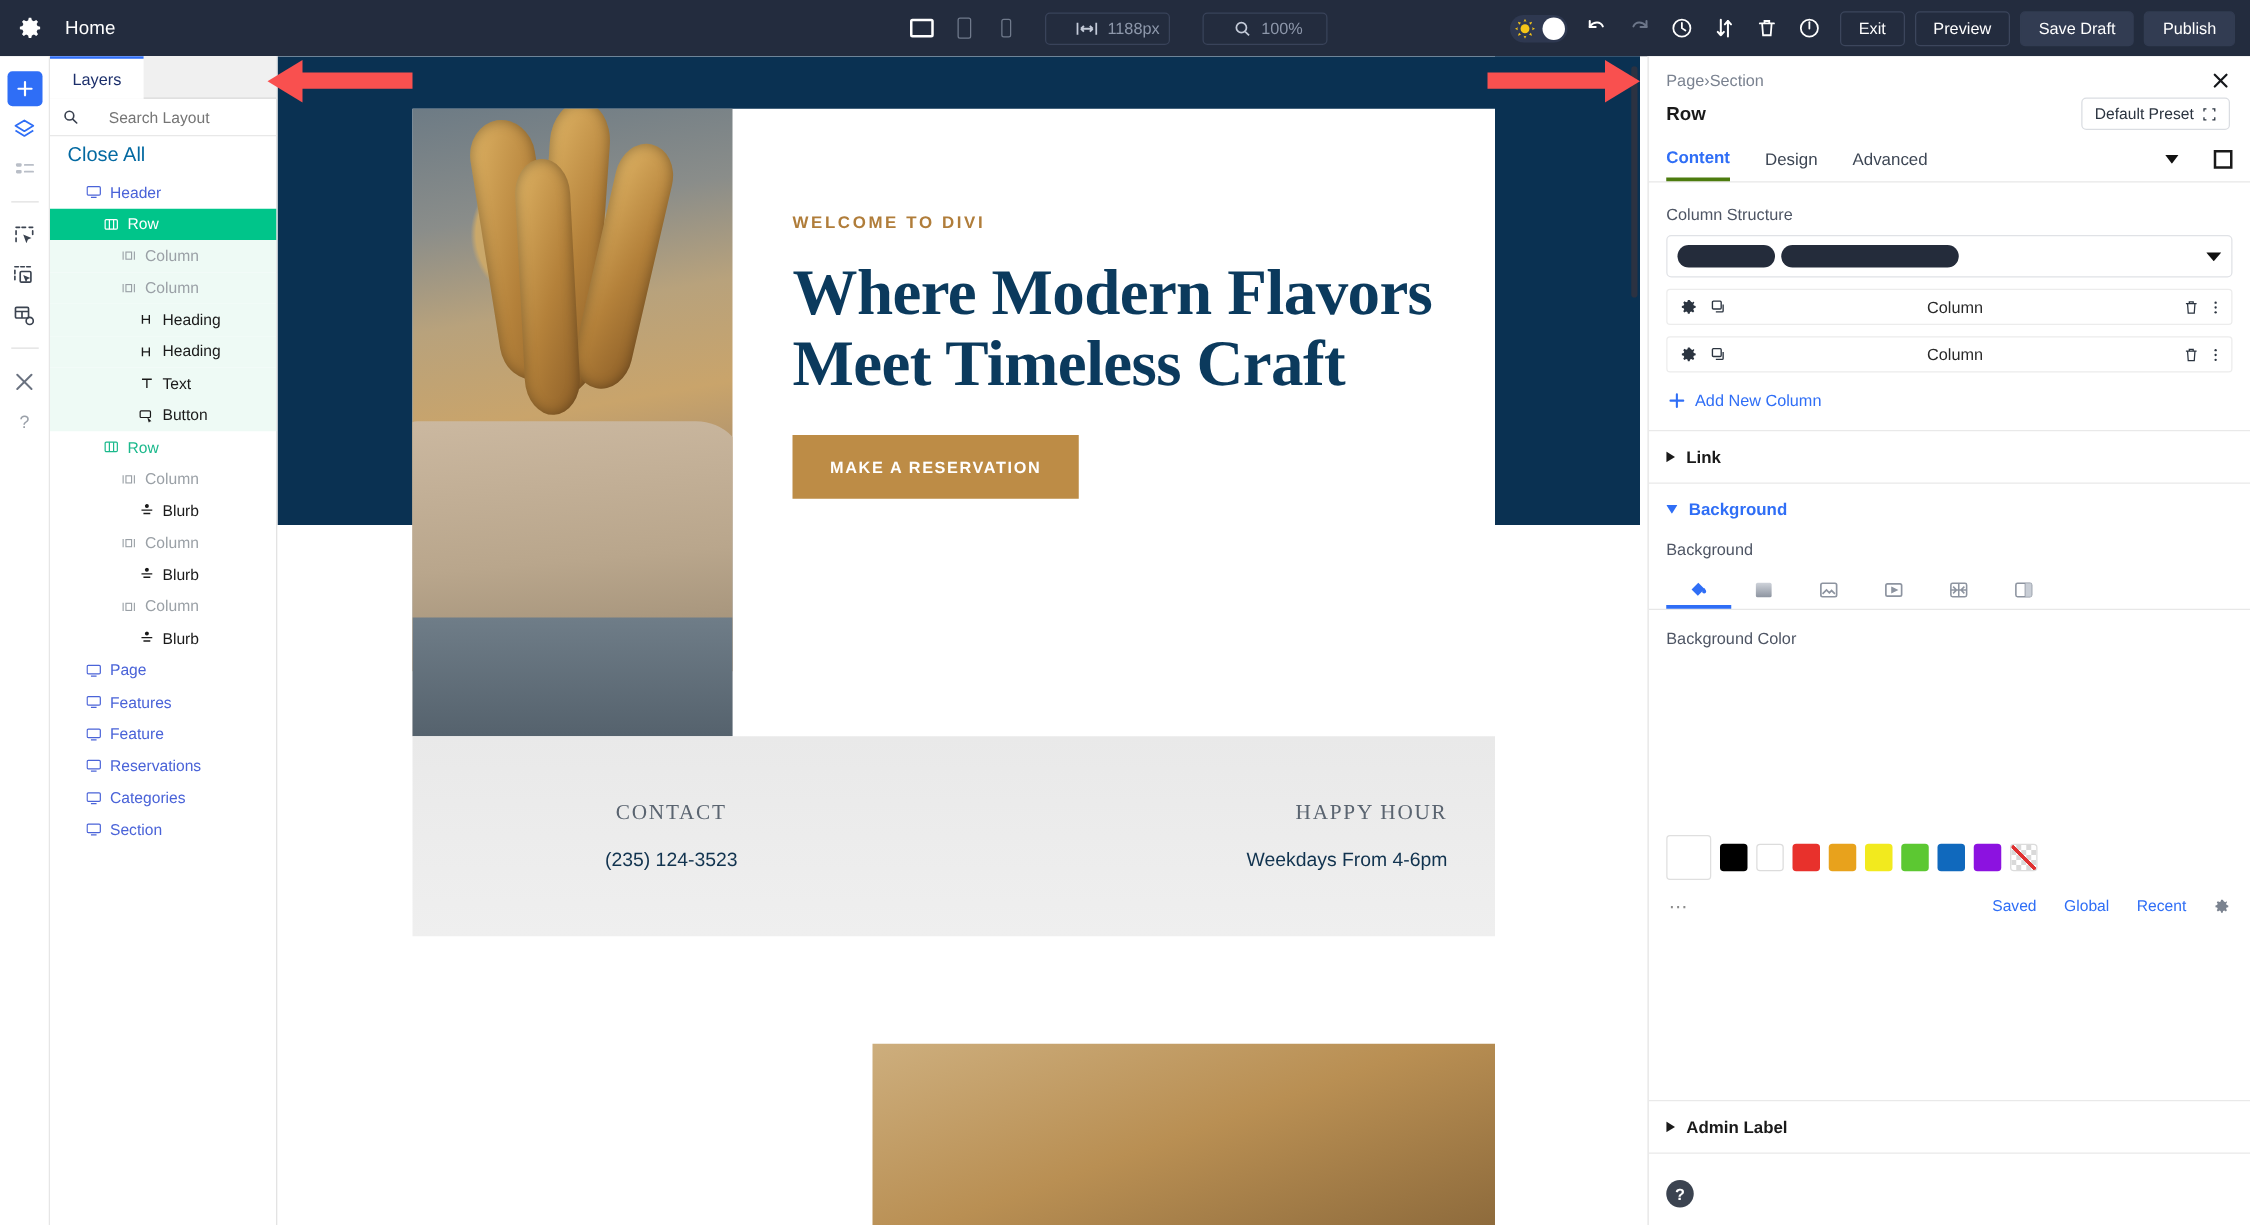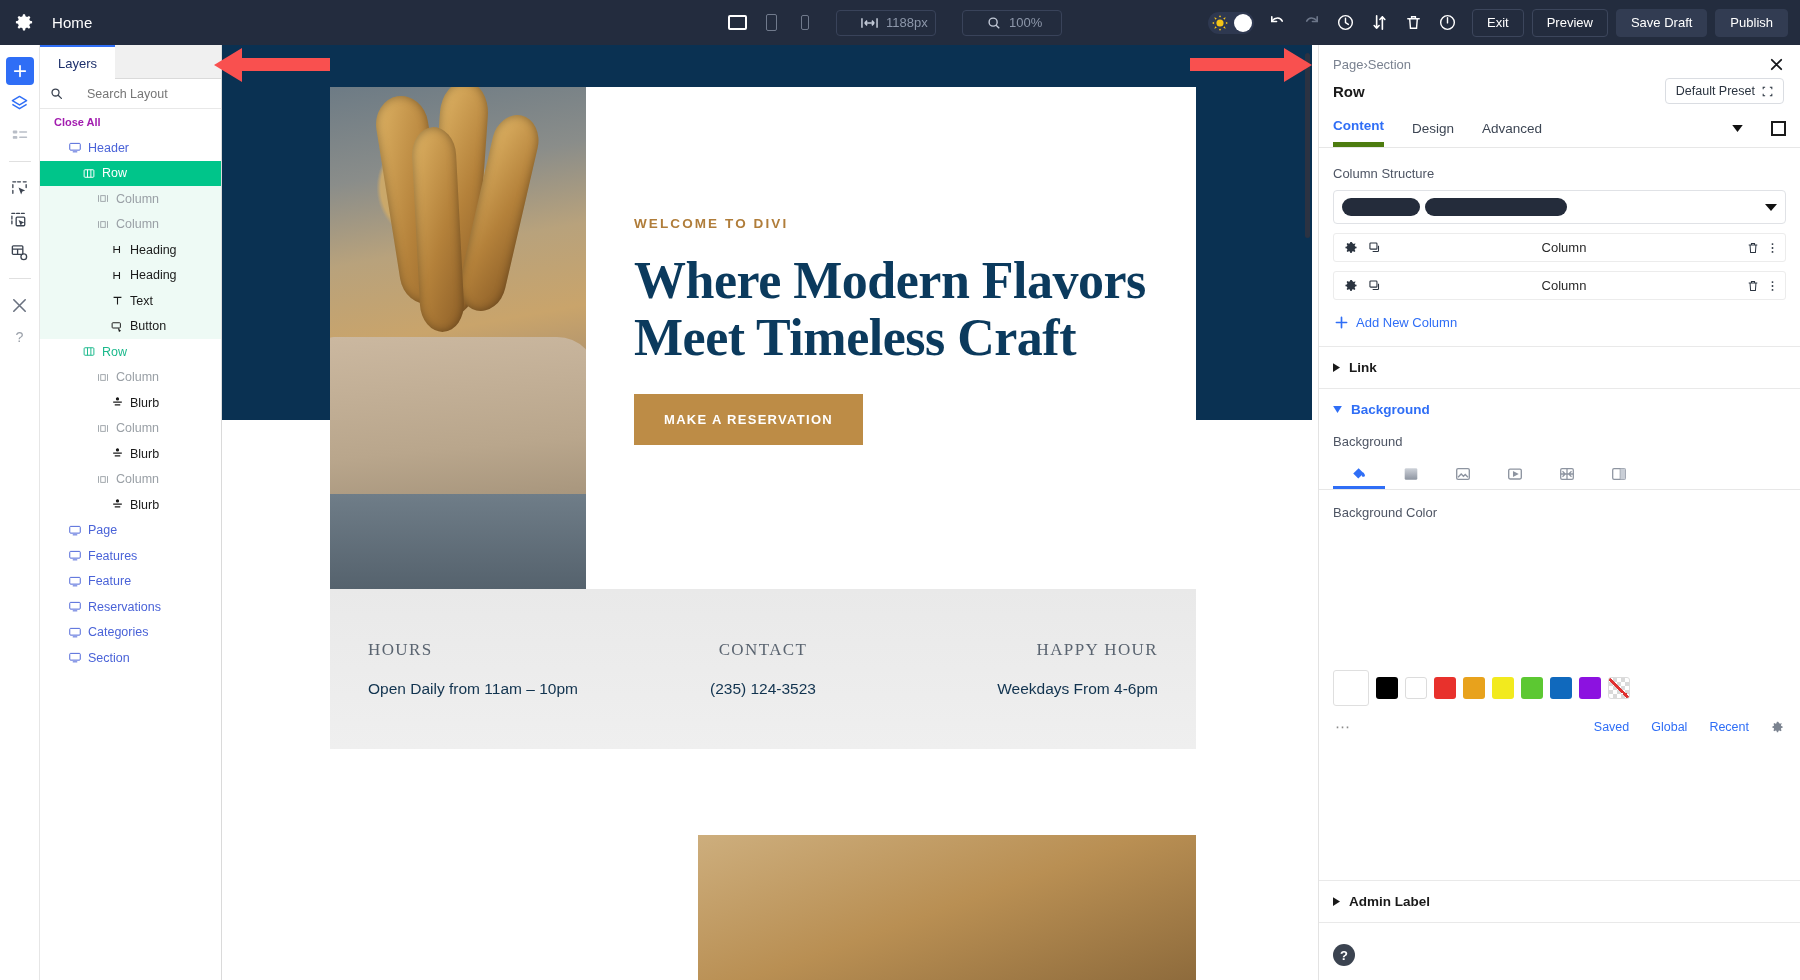--- a/index.html
+++ b/index.html
@@ -94,21 +94,21 @@
   #layers .tab-fill { flex: 1; height: 34px; background: #f0f0f0; border-bottom: 1px solid #dadada; }
   .search-row {
     height: 30px; display: flex; align-items: center; gap: 24px;
     padding: 0 10px; border-bottom: 1px solid #e8e8e8;
   }
   .search-row input {
     border: 0; outline: 0; font-size: 12.5px; color: #555;
     font-family: "Liberation Sans", sans-serif; flex: 1; background: transparent;
   }
   .close-all {
-    font-size: 11px; color: #a21caf; padding: 7px 0 7px 14px; font-weight: 700;
+    font-size: 16px; color: #0369a1; padding: 7px 0 7px 14px; font-weight: 400;
     cursor: pointer;
   }
   .lyr {
     height: 25.5px; display: flex; align-items: center; gap: 6px;
     font-size: 12.5px; cursor: pointer; white-space: nowrap;
   }
   .lyr .ic { width: 14px; display: flex; align-items: center; justify-content: center; flex: 0 0 14px; }
   .lyr.section { color: #4a63d8; padding-left: 28px; }
   .lyr.row { color: #1bb98c; padding-left: 42px; }
   .lyr.row.active { background: #00c58a; color: #fff; padding-left: 42px; }
@@ -143,21 +143,21 @@
   }
   .hero-img .bag {
     position: absolute; left: -8px; top: 250px; width: 275px; height: 200px;
     background: linear-gradient(175deg,#cbb8a0,#b9a68c 55%,#9b8a72);
     border-radius: 12px 40px 8px 8px;
   }
   .hero-img .table {
     position: absolute; left: 0; bottom: 0; width: 256px; height: 95px;
     background: linear-gradient(180deg,#6f7d88,#55626d);
   }
-  .hero-copy { position: absolute; left: 412px; top: 125px; width: 540px; margin-top: 46px; }
+  .hero-copy { position: absolute; left: 412px; top: 125px; width: 540px; }
   .eyebrow {
     font-size: 13.5px; letter-spacing: 2.1px; color: #b07d3a; font-weight: 700;
     text-transform: uppercase; margin-bottom: 22px;
   }
   .hero-h1 {
     font-family: "Liberation Serif", serif; font-size: 52px; line-height: 1.09;
     color: #0b3a5d; font-weight: 700; margin-bottom: 28px; letter-spacing: -.5px;
   }
   .hero-p { font-size: 15.5px; line-height: 1.65; color: #3b4550; margin-bottom: 32px; }
   .hero-btn {
@@ -228,21 +228,21 @@
     font-size: 12.5px; color: #2b3440; padding: 5px 10px;
     display: flex; align-items: center; gap: 7px; cursor: pointer;
   }
   .st-tabs {
     display: flex; align-items: center; gap: 28px; padding: 14px 14px 0 14px;
     border-bottom: 1px solid #e7e7e7; position: relative;
   }
   .st-tab {
     font-size: 13.5px; color: #3d4654; padding-bottom: 9px; cursor: pointer;
   }
-  .st-tab.active { color: #2f6ef6; font-weight: 700; border-bottom: 5px solid #4d7c0f; }
+  .st-tab.active { color: #2f6ef6; font-weight: 700; border-bottom: 3px solid #4d7c0f; }
   .st-tabs .spacer { flex: 1; }
   .st-tabs .caret { color: #222; font-size: 10px; cursor: pointer; padding-bottom: 9px; }
   .st-tabs .sqr {
     width: 15px; height: 15px; border: 2px solid #1a1a1a; margin-bottom: 9px; cursor: pointer;
   }
   .st-body { flex: 1; overflow: hidden; }
 
   .fld-label { font-size: 13px; color: #4e5564; padding: 18px 14px 9px 14px; }
   .colstruct {
     margin: 0 14px; height: 34px; border: 1px solid #e0e2e6; border-radius: 4px;
@@ -690,24 +690,20 @@
 
   <div class="hero-copy">
     <div class="eyebrow">WELCOME TO DIVI</div>
     <div class="hero-h1">Where Modern Flavors Meet Timeless Craft</div>
     <button class="hero-btn">MAKE A RESERVATION</button>
   </div>
 
   <div class="strip">
 
     <div class="strip-inner" id="strip-inner">
-        <div class="strip-col left">
-          <div class="strip-title">HOURS</div>
-          <div class="strip-val">Open Daily from 11am – 10pm</div>
-        </div>
         <div class="strip-col ">
           <div class="strip-title">CONTACT</div>
           <div class="strip-val">(235) 124-3523</div>
         </div>
         <div class="strip-col right">
           <div class="strip-title">HAPPY HOUR</div>
           <div class="strip-val">Weekdays From 4-6pm</div>
         </div>
       </div>
   </div>

